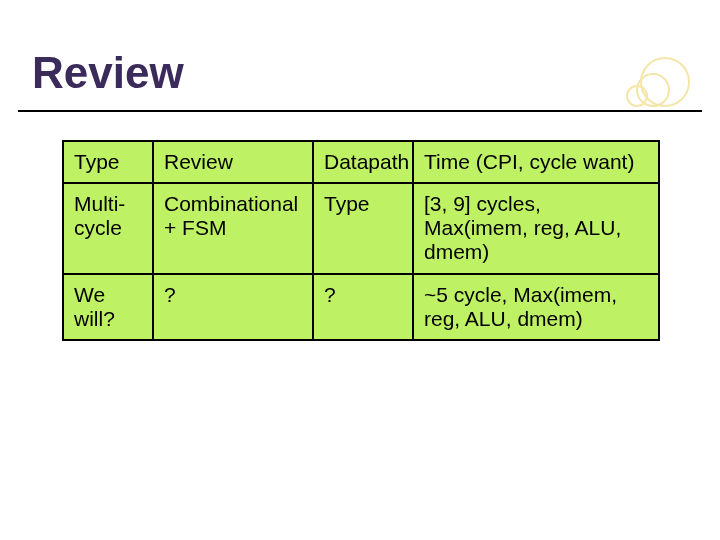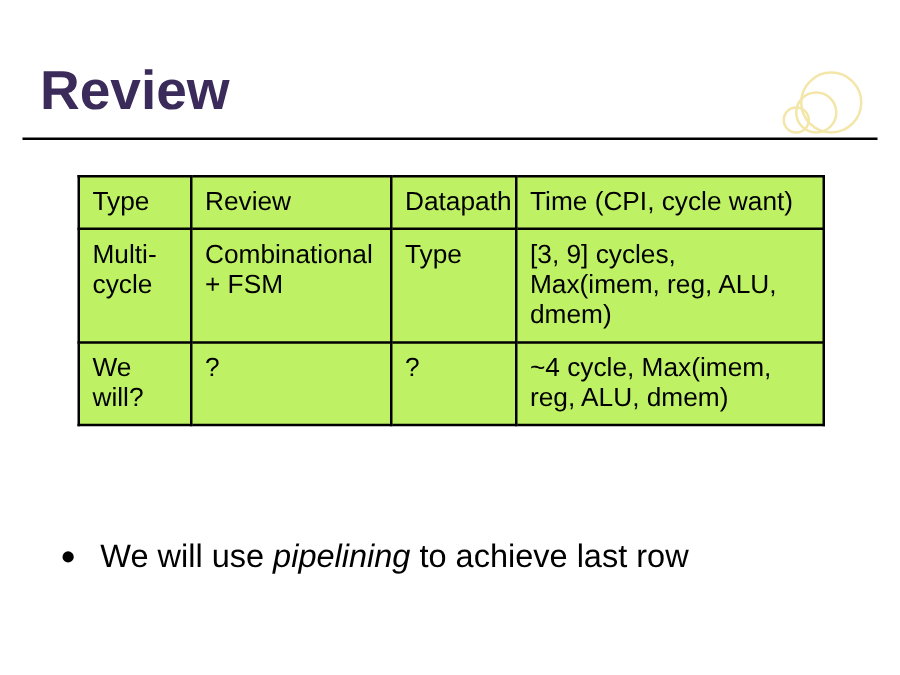--- a/index.html
+++ b/index.html
@@ -130,26 +130,20 @@
       <tr>
         <td>Multi-cycle</td>
         <td>Combinational + FSM</td>
         <td>Type</td>
         <td>[3, 9] cycles, Max(imem, reg, ALU, dmem)</td>
       </tr>
       <tr>
         <td>We will?</td>
         <td>?</td>
         <td>?</td>
-        <td>~4 cycle, Max(imem, reg, ALU, dmem)</td>
+        <td>~5 cycle, Max(imem, reg, ALU, dmem)</td>
       </tr>
     </tbody>
       </table>
   </div>
 
-  <div class="bullet-row">
-    <span class="bullet-dot"></span>
-    <span class="bullet-text">
-      <span>We will use </span><i>pipelining</i><span> to achieve last row</span>
-    </span>
-  </div>
 
 </div>
 
 </body></html>

